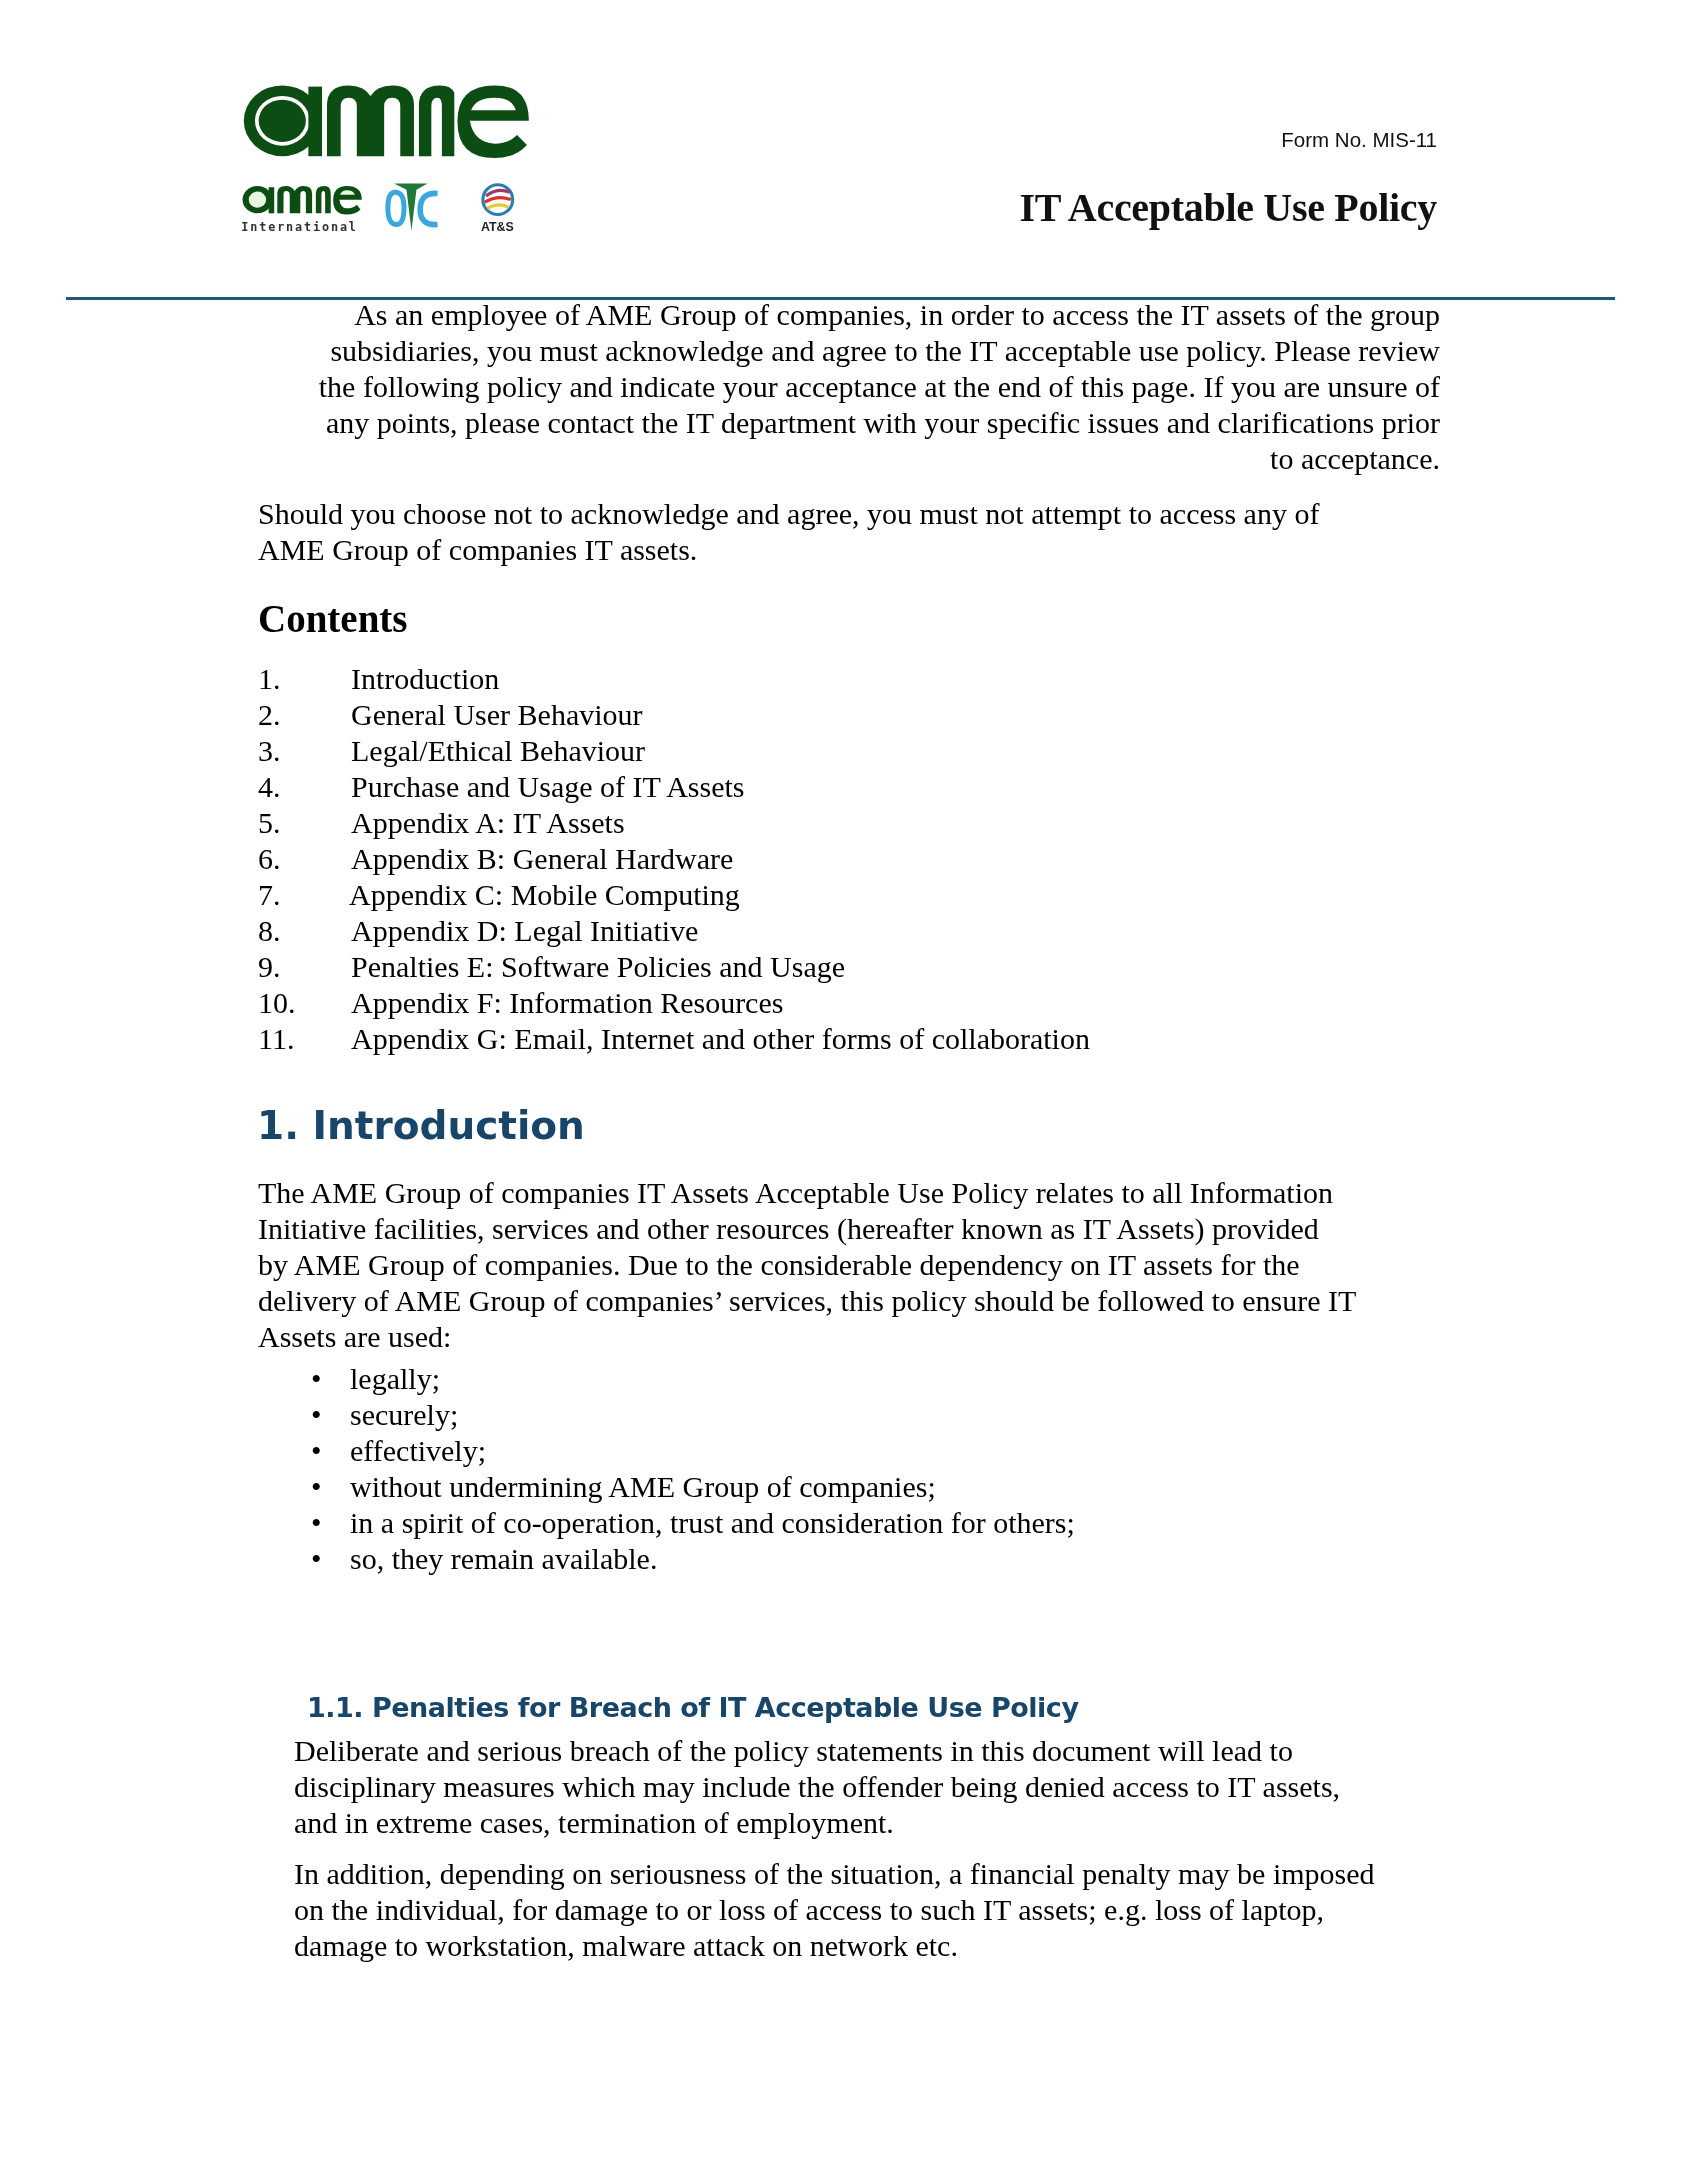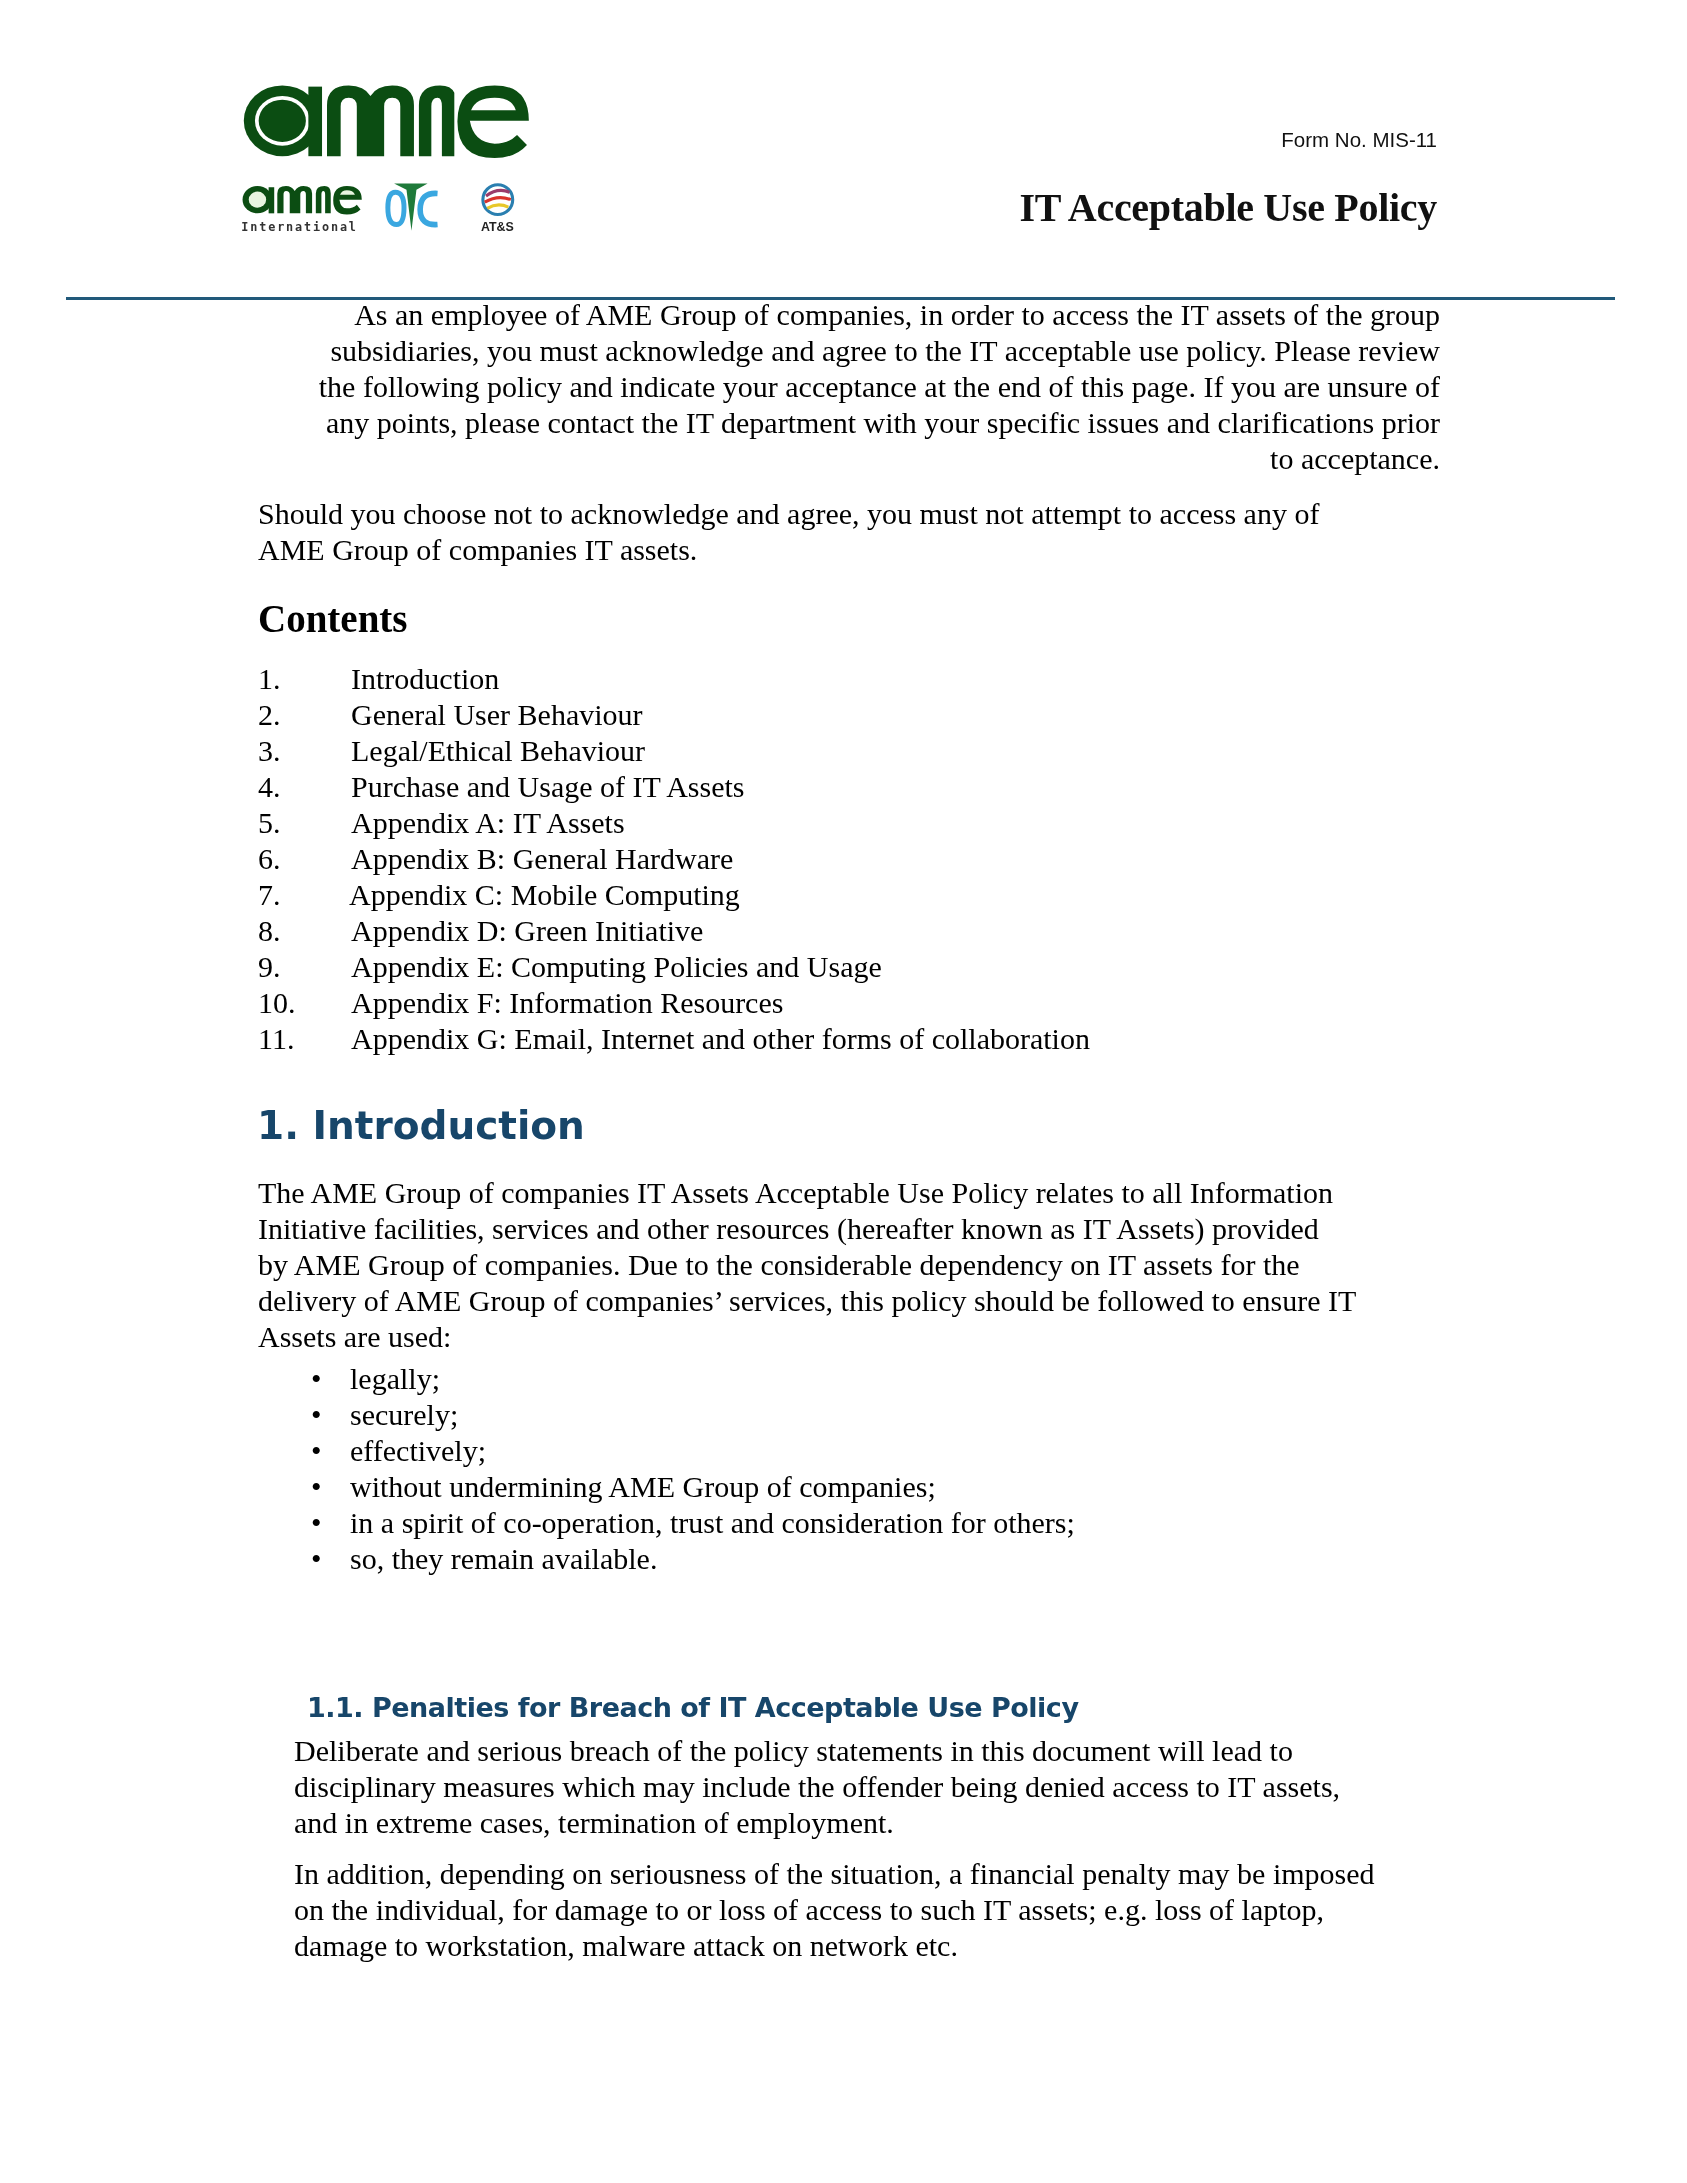--- a/index.html
+++ b/index.html
@@ -127,25 +127,25 @@
     <li>
         <span class="num">6.</span>
         <span class="lbl">Appendix B: General Hardware</span>
       </li>
     <li>
         <span class="num">7.</span>
         <span class="lbl" style="left:91px;">Appendix C: Mobile Computing</span>
       </li>
     <li>
         <span class="num">8.</span>
-        <span class="lbl">Appendix D: Green Initiative</span>
+        <span class="lbl">Appendix D: Legal Initiative</span>
       </li>
     <li>
         <span class="num">9.</span>
-        <span class="lbl">Appendix E: Computing Policies and Usage</span>
+        <span class="lbl">Penalties E: Software Policies and Usage</span>
       </li>
     <li>
         <span class="num">10.</span>
         <span class="lbl">Appendix F: Information Resources</span>
       </li>
     <li>
         <span class="num">11.</span>
         <span class="lbl">Appendix G: Email, Internet and other forms of collaboration</span>
       </li>
   </ul>

